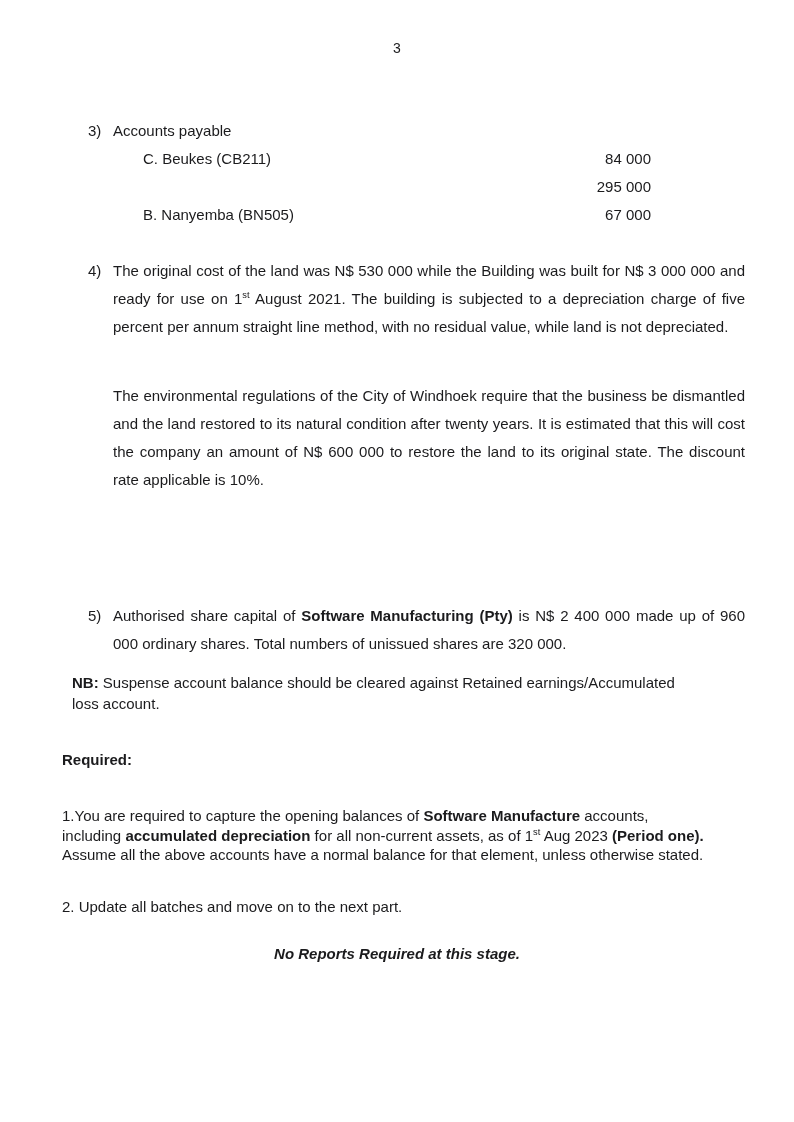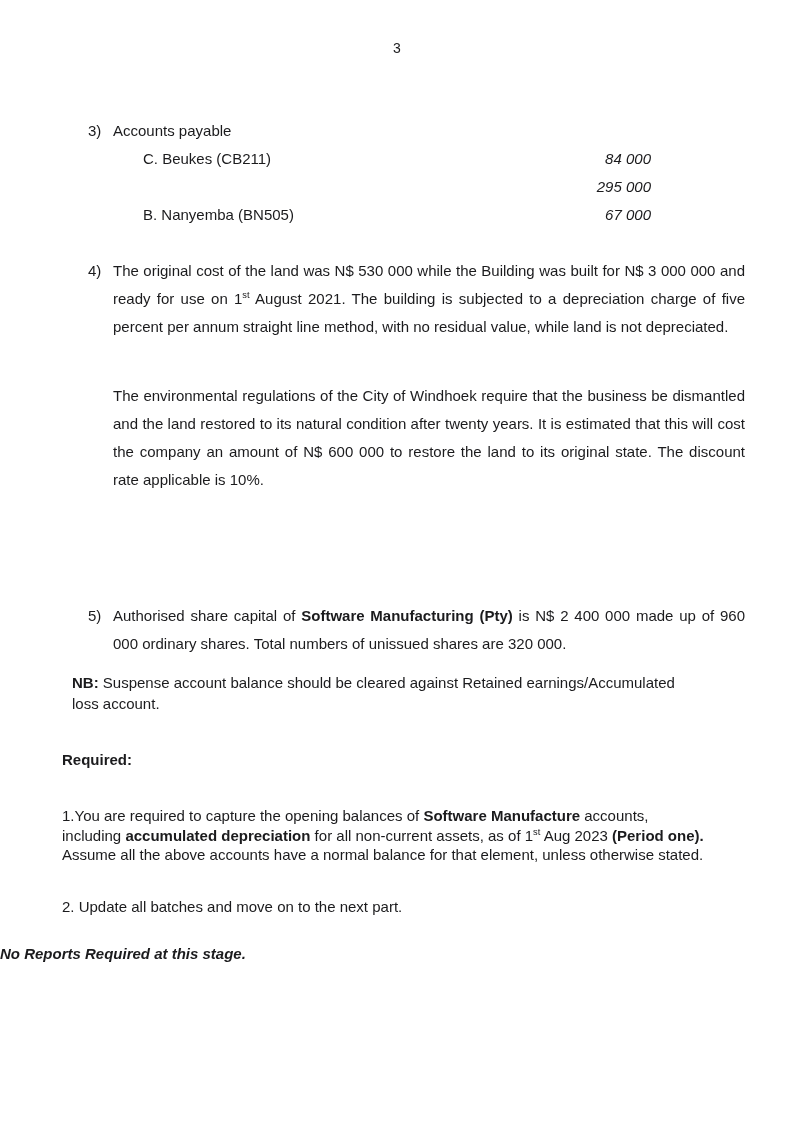--- a/index.html
+++ b/index.html
@@ -52,21 +52,21 @@
   .item3-block {
     position: absolute;
     left: 88px;
     top: 117px;
     width: 563px;
     line-height: 28px;
   }
   .item3-heading { display: flex; }
   .creditor-row { display: flex; }
   .creditor-name { margin-left: 55px; }
-  .creditor-amount { margin-left: auto; text-align: right; font-style: italic; }
+  .creditor-amount { margin-left: auto; text-align: right; }
   
   .note-block {
     position: absolute;
     left: 72px;
     width: 628px;
     line-height: 21px;
   }
   .required-heading {
     position: absolute;
     left: 62px;
@@ -85,20 +85,21 @@
     position: absolute;
     left: 62px;
     top: 897px;
     line-height: 20px;
   }
   .footer-note {
     position: absolute;
     top: 944px;
     left: 0;
     width: 100%;
+    text-align: center;
     font-weight: bold;
     font-style: italic;
     line-height: 20px;
   }
   sup { font-size: 0.62em; line-height: 0; }
   b { font-weight: bold; }
 </style>
 </head>
 <body>
 

